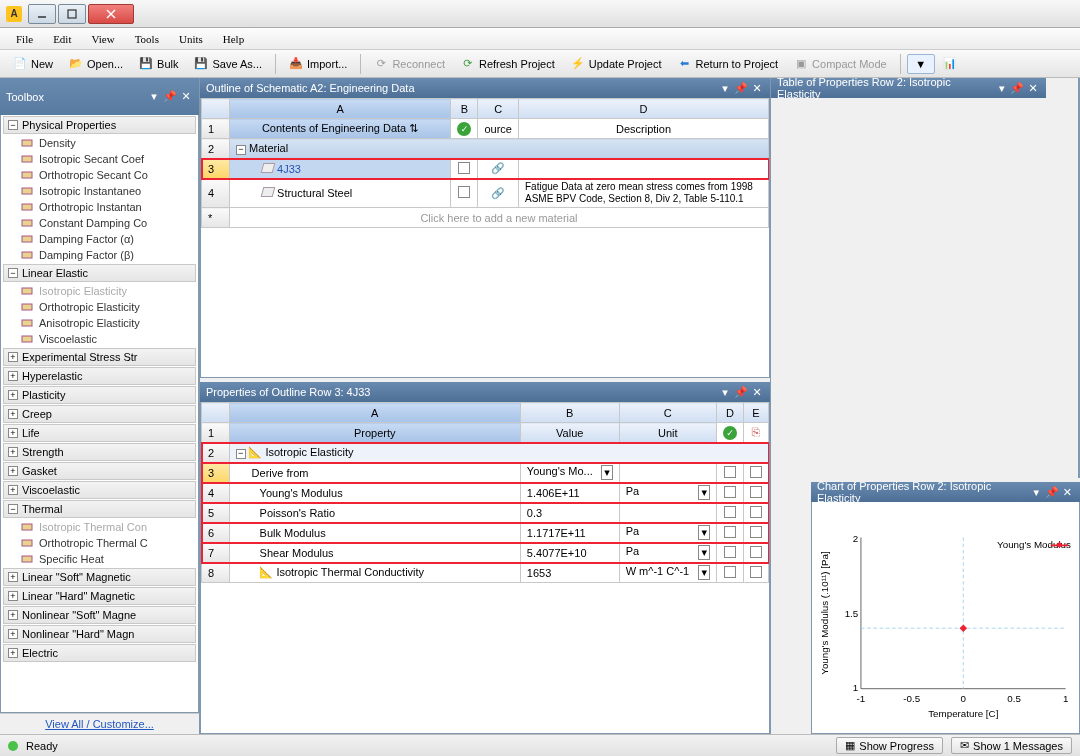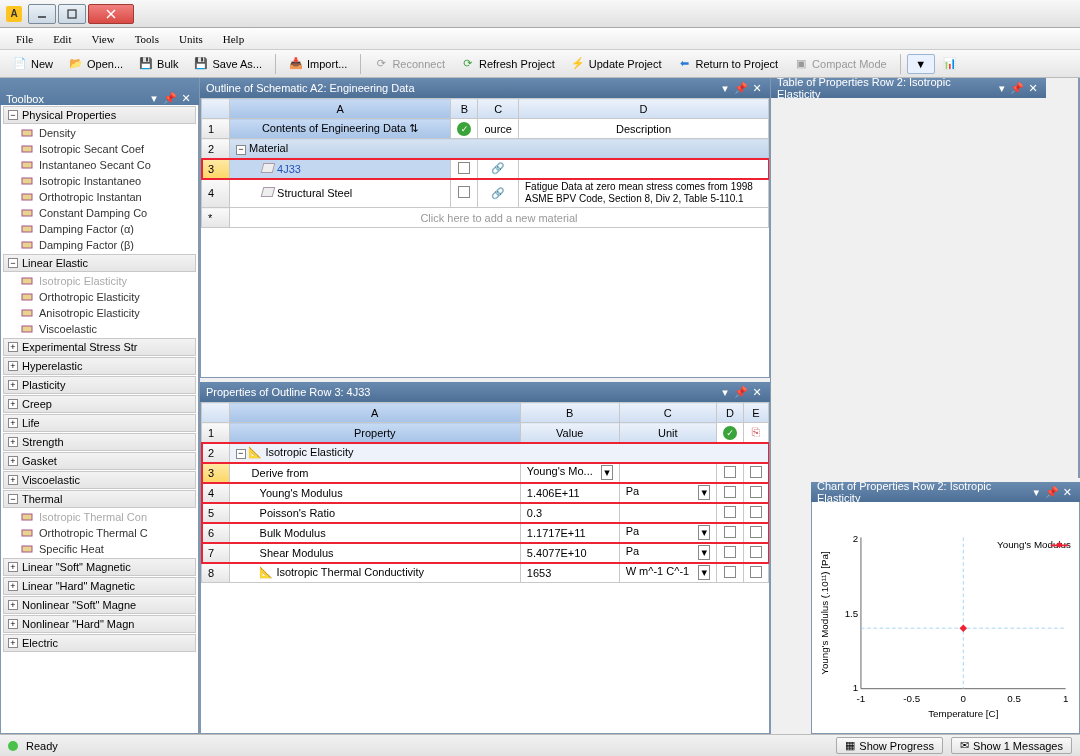--- a/index.html
+++ b/index.html
@@ -22,21 +22,21 @@
 .toolbar { height: 28px; background: linear-gradient(#fafafa,#e5e5e5); display:flex; align-items:center; padding: 0 6px; border-bottom:1px solid #bbb; gap:2px; }
 .tool-btn { display:flex; align-items:center; padding:2px 6px; border:1px solid transparent; border-radius:2px; gap:4px; cursor:default; }
 .tool-btn .ico { width:14px; height:14px; display:flex;align-items:center;justify-content:center; }
 .tool-sep { width:1px; height:20px; background:#bbb; margin:0 4px; }
 
 
 .main-area { flex:1; display:flex; overflow:hidden; }
 
 
 .toolbox { width: 200px; display:flex; flex-direction:column; border-right:1px solid #8199b0; }
-.panel-title { height:27px; background: linear-gradient(#6a8bb0,#577aa0); color:#fff; display:flex; align-items:flex-end; padding:0 6px; font-weight:normal; }
+.panel-title { height:37px; background: linear-gradient(#6a8bb0,#577aa0); color:#fff; display:flex; align-items:center; padding:0 6px; font-weight:normal; }
 .panel-title .spacer { flex:1; }
 .panel-btn { width:14px; height:14px; margin-left:2px; display:flex;align-items:center;justify-content:center; color:#fff; cursor:default; }
 .tool-tree { flex:1; background:#fff; overflow-y:auto; border: 1px solid #8199b0; border-top:none; }
 .tree-group { background:linear-gradient(#f3f3f3,#e5e5e5); border:1px solid #c8c8c8; margin:1px 2px; padding:2px 4px; display:flex; align-items:center; gap:4px; }
 .tree-item { padding:2px 6px 2px 20px; display:flex; align-items:center; gap:6px; color:#333; }
 .tree-item.disabled { color:#aaa; }
 .tree-item .prop-ico { width:12px; height:12px; }
 .view-all { text-align:center; padding:4px; color:#2257c3; text-decoration:underline; border-top:1px solid #ccc; }
 
 
@@ -193,21 +193,21 @@
         <div class="tree-item">
           <span class="prop-ico"><svg width="12" height="12">
               <rect x="1" y="3" width="10" height="6" fill="#e8d38f" stroke="#a58"></rect>
             </svg></span>
           <span>Isotropic Secant Coef</span>
         </div>
         <div class="tree-item">
           <span class="prop-ico"><svg width="12" height="12">
               <rect x="1" y="3" width="10" height="6" fill="#e8d38f" stroke="#a58"></rect>
             </svg></span>
-          <span>Instantaneo Secant Co</span>
+          <span>Orthotropic Secant Co</span>
         </div>
         <div class="tree-item">
           <span class="prop-ico"><svg width="12" height="12">
               <rect x="1" y="3" width="10" height="6" fill="#e8d38f" stroke="#a58"></rect>
             </svg></span>
           <span>Isotropic Instantaneo</span>
         </div>
         <div class="tree-item">
           <span class="prop-ico"><svg width="12" height="12">
               <rect x="1" y="3" width="10" height="6" fill="#e8d38f" stroke="#a58"></rect>
@@ -328,20 +328,21 @@
         </div>
         <div class="tree-group">
           <span class="expander">+</span> 
           <span>Nonlinear "Hard" Magn</span>
         </div>
         <div class="tree-group">
           <span class="expander">+</span> 
           <span>Electric</span>
         </div>
       </div>
+    <div class="view-all">View All / Customize...</div>
   </div>
 
   <div class="center">
     <div class="outline-container">
       <div class="pane-header">
         <span>Outline of Schematic A2: Engineering Data</span>
           <span class="spacer"></span>
         <span class="panel-btn">▾</span>
         <span class="panel-btn">📌</span>
         <span class="panel-btn">✕</span>

